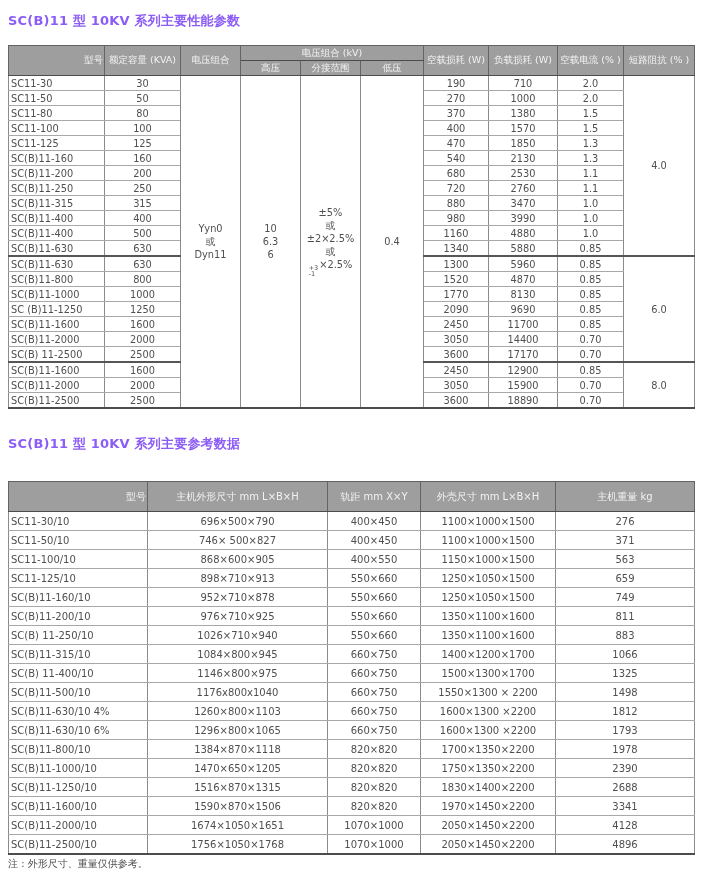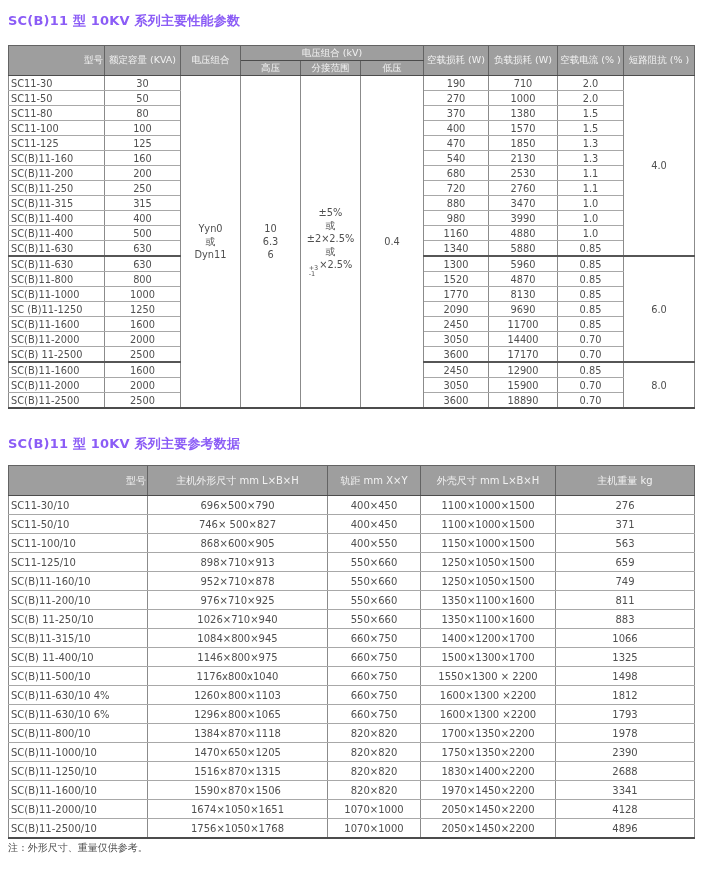--- a/index.html
+++ b/index.html
@@ -11,21 +11,21 @@
   }
   .page { padding: 12px 7px 0 8px; }
 
   .section-title {
     color: #8b5cf6;
     font-size: 13px;
     font-weight: bold;
     margin: 0 0 15px 0;
     letter-spacing: 0.2px;
   }
-  .section-title.second { margin-top: 26px; margin-bottom: 12px; }
+  .section-title.second { margin-top: 26px; margin-bottom: 28px; }
 
   table {
     border-collapse: collapse;
     table-layout: fixed;
     width: 686px;
     border: 1px solid #6e6e6e;
     border-bottom: 2px solid #4c4c4c;
   }
   th {
     background: #9e9e9e;

